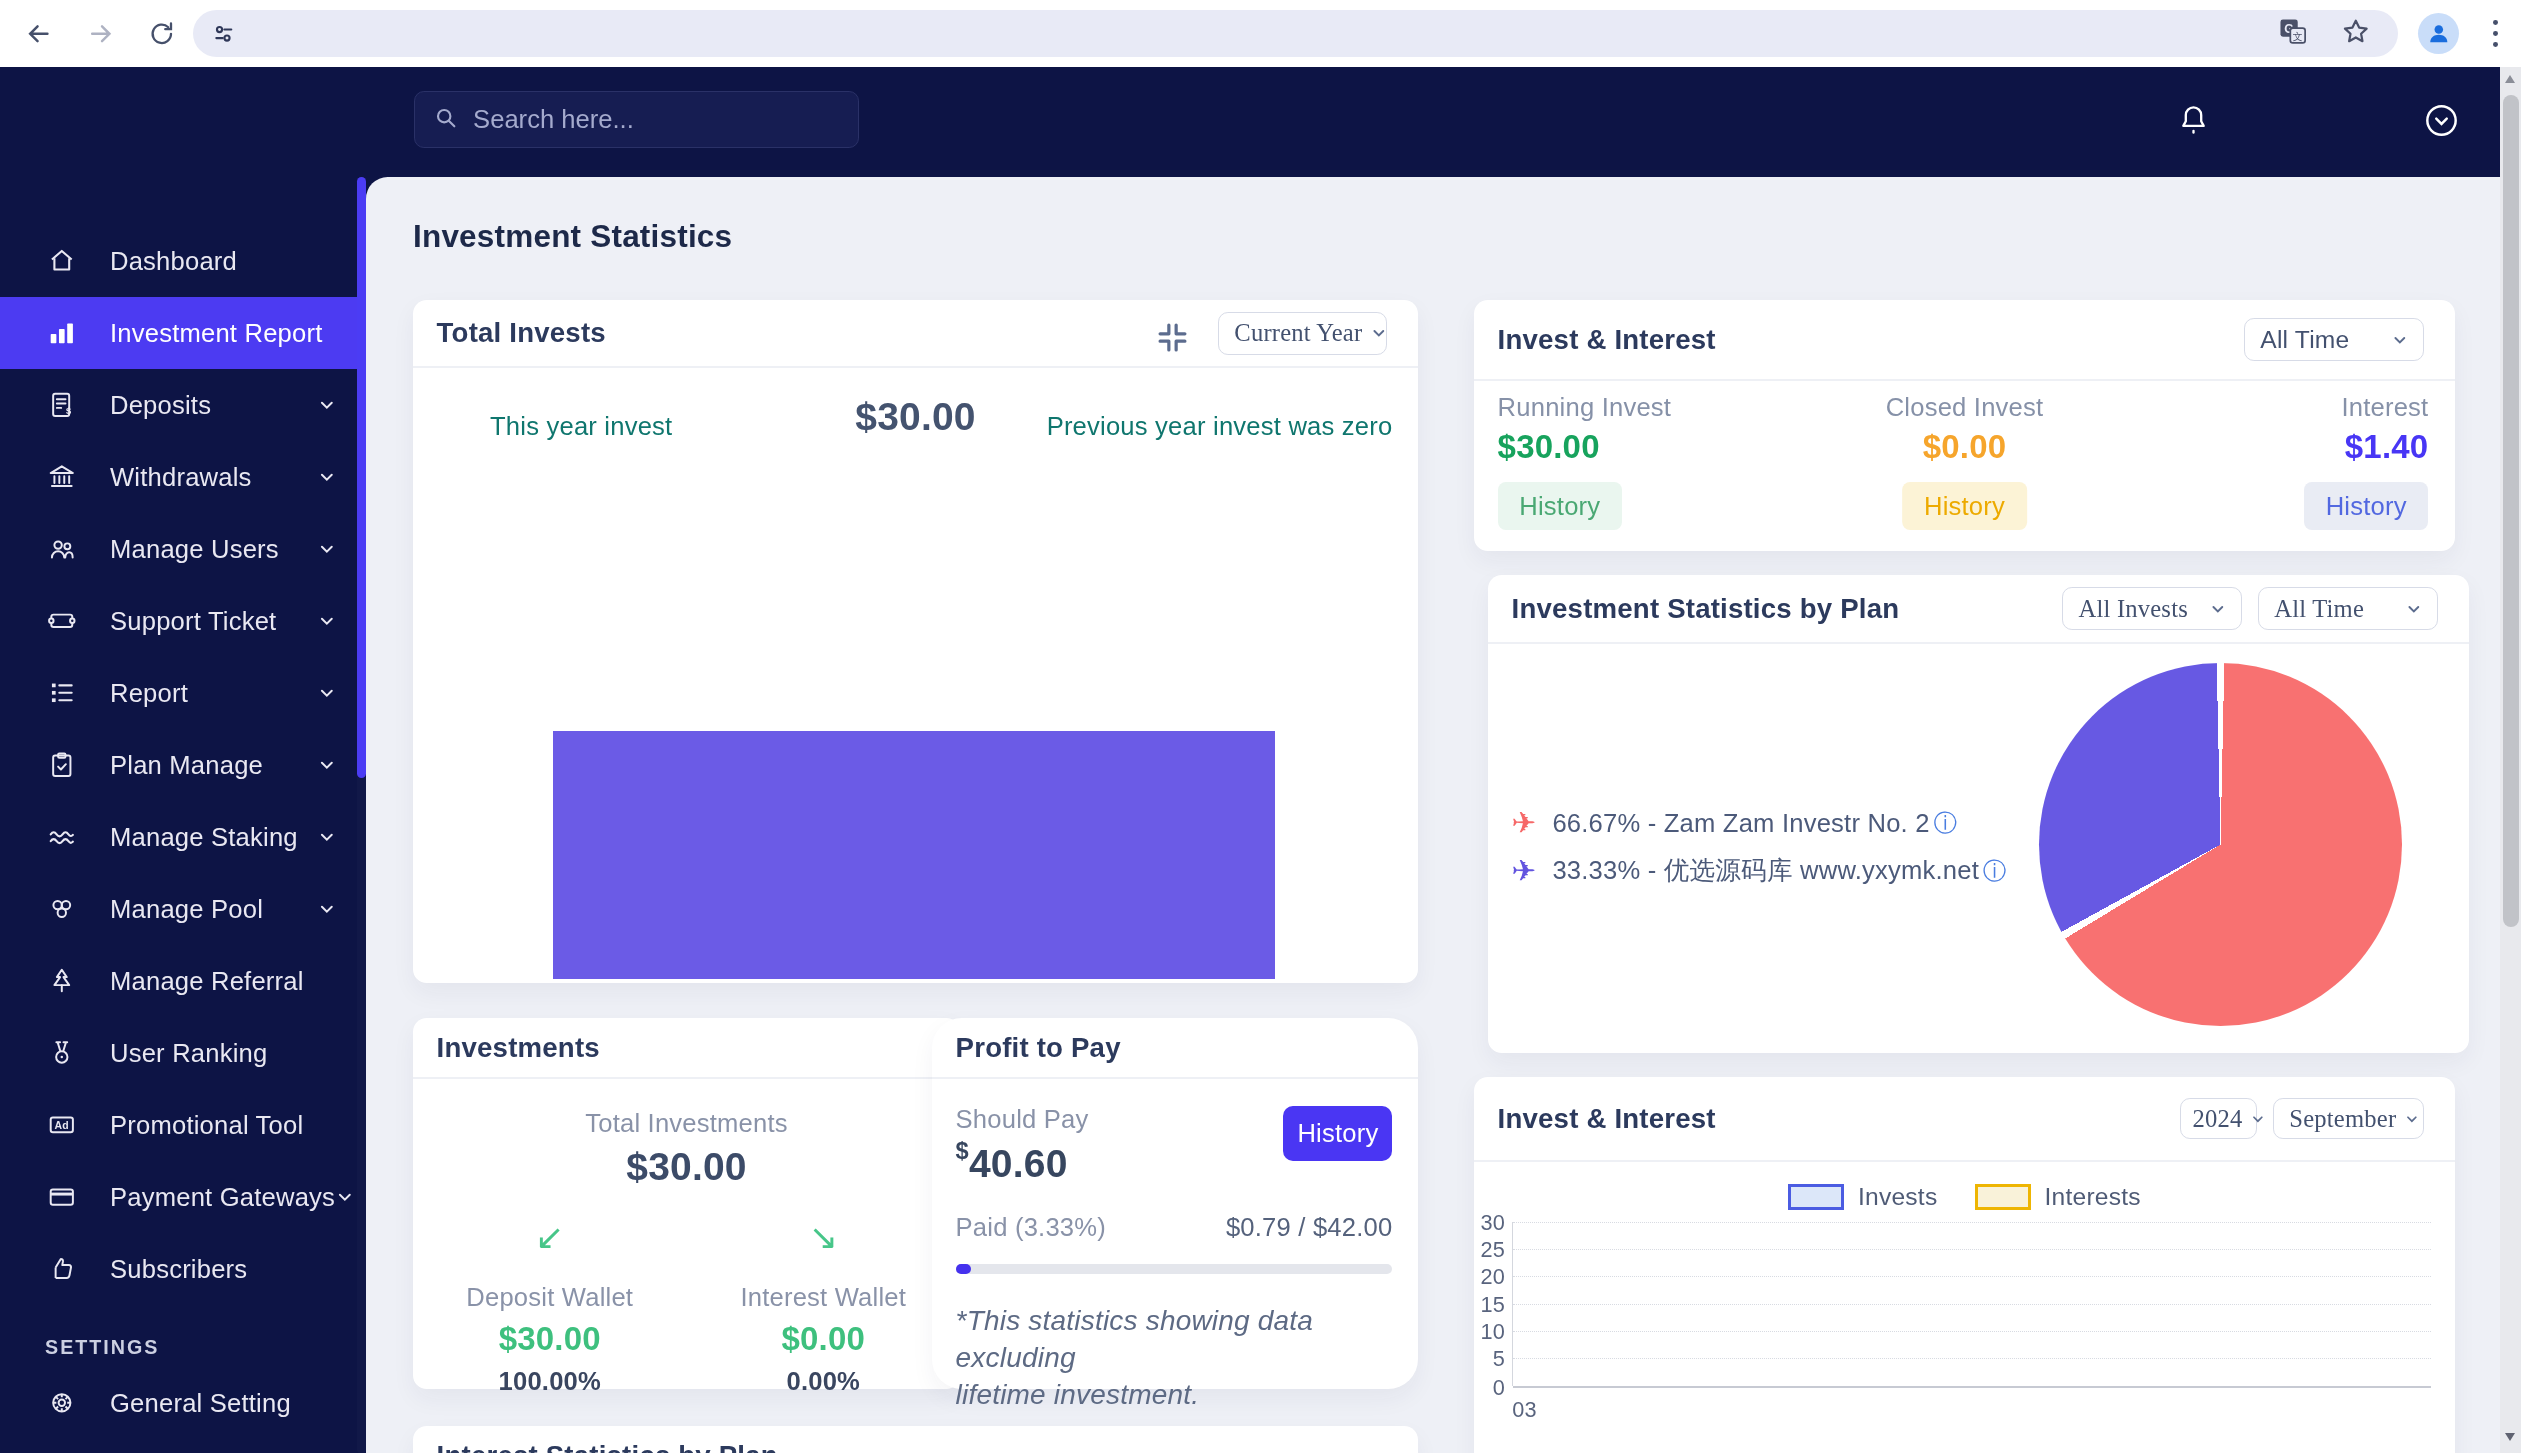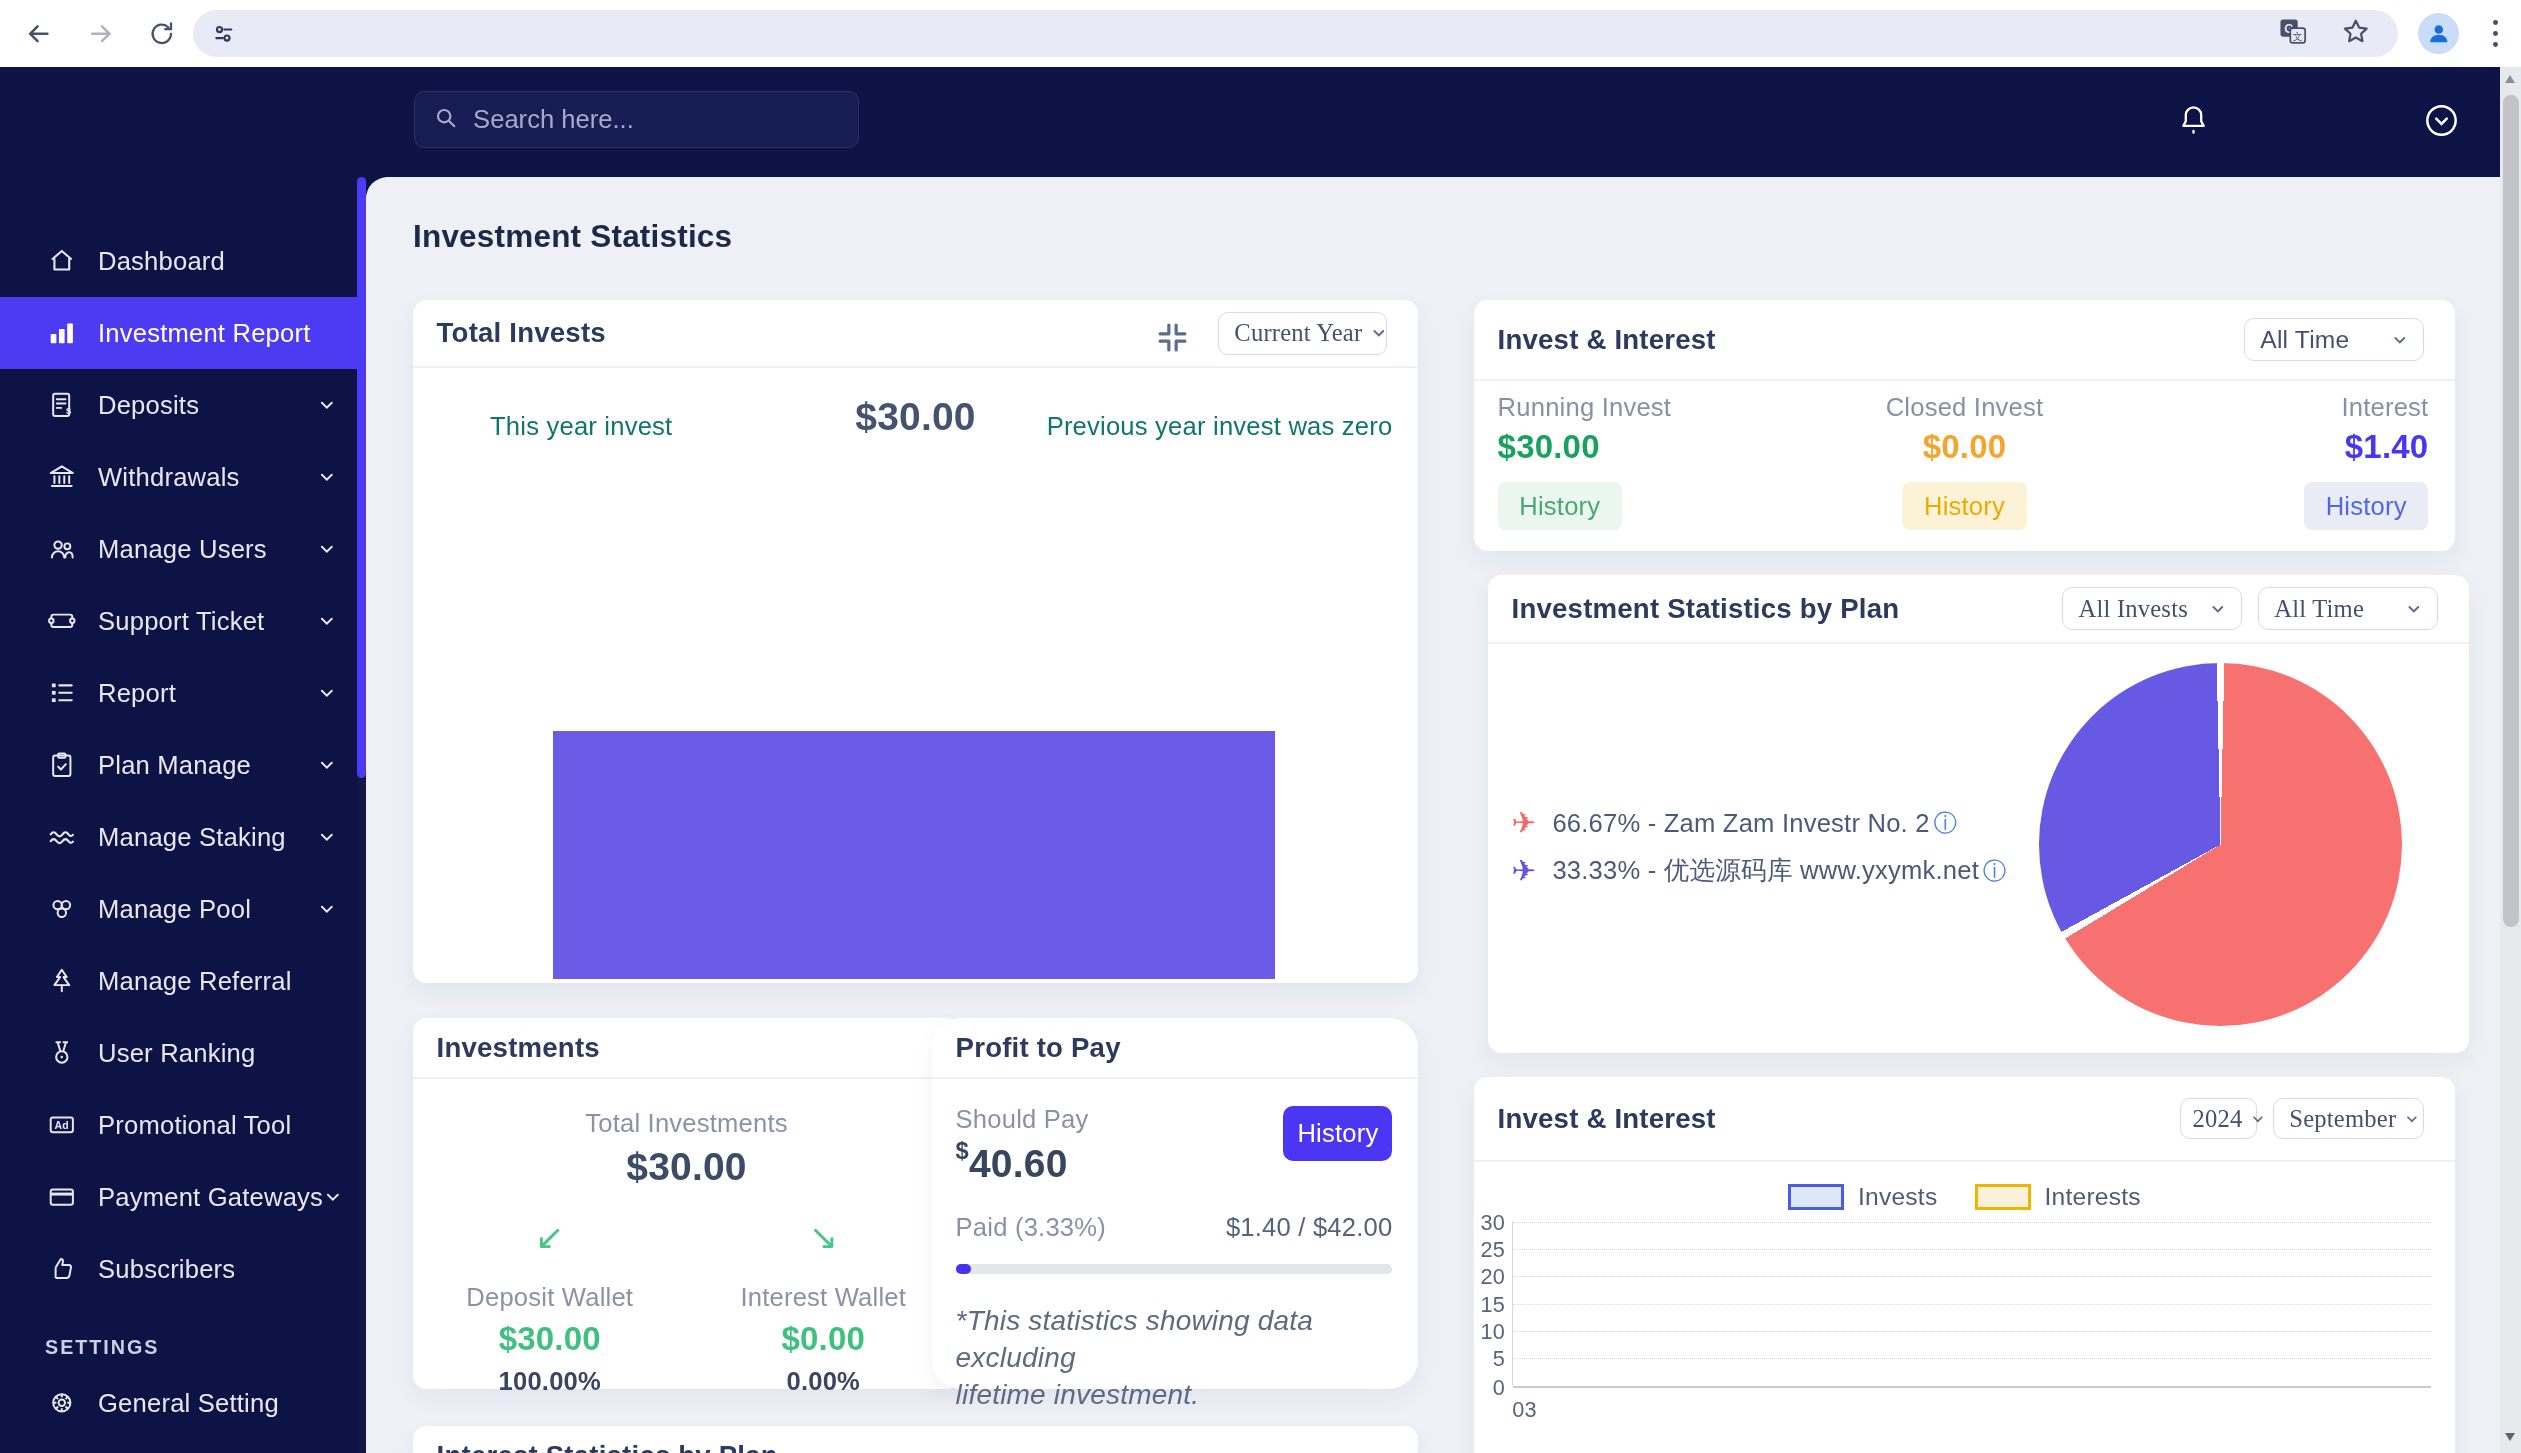--- a/index.html
+++ b/index.html
@@ -25,21 +25,21 @@
   .search-pill input { background:transparent; border:none; outline:none; color:#c8cde8; font-size:25.6px; width:100%; font-family:inherit; }
   .search-pill input::placeholder { color:#a4aacd; }
   .top-ic { position:absolute; top:102px; color:#fff; }
 
   
   .sidebar { position:absolute; left:0; top:67px; width:366px; height:1387px; }
   .menu { position:absolute; left:0; top:158px; width:366px; }
   .sb-item { height:72px; display:flex; align-items:center; padding:0 29.6px 0 45px; color:#e9e8f2; font-size:25.6px; cursor:pointer; }
   .sb-item.active { background:#4c3bf2; color:#ffffff; }
   .sb-ic { width:33px; height:33px; display:flex; align-items:center; justify-content:center; flex:none; }
-  .sb-label { margin-left:20px; white-space:nowrap; }
+  .sb-label { margin-left:32px; white-space:nowrap; }
   .sb-chev { margin-left:auto; display:flex; }
   .sb-settings { position:absolute; left:45px; top:1269px; font-size:19.7px; font-weight:bold; letter-spacing:2px; color:#ccd0e2; }
   .menu2 { position:absolute; left:0; top:1300px; width:366px; }
   .sb-track { position:absolute; left:357px; top:110px; width:8.9px; bottom:0; background:#111848; border-radius:4.9px; }
   .sb-thumb { position:absolute; left:357px; top:110px; width:8.9px; height:601px; background:#4b3cf4; border-radius:4.9px; }
 
   
   .content { position:absolute; left:366px; top:177px; width:2134px; height:1277px; background:#eef0f6; border-top-left-radius:21.7px; overflow:hidden; }
   .page-title { position:absolute; left:47px; top:41px; font-size:31.5px; font-weight:600; color:#1d2949; }
 
@@ -558,21 +558,21 @@
 
     <div class="card" id="card-profit">
       <div class="card-head">
           <span class="card-title">Profit to Pay</span>
         </div>
       <div class="pp-label">Should Pay</div>
       <div class="pp-value"><sup>$</sup><span>40.60</span></div>
       <div class="pp-history">History</div>
       <div class="pp-paid-row">
         <span class="pp-paid-l">Paid (3.33%)</span>
-        <span class="pp-paid-r">$1.40 / $42.00</span>
+        <span class="pp-paid-r">$0.79 / $42.00</span>
       </div>
       <div class="pp-progress">
         <div class="pp-fill" style="width: 3.33%;"></div>
       </div>
       <div class="pp-note">
         <div>*This statistics showing data excluding</div>
         <div>lifetime investment.</div>
       </div>
     </div>
 

